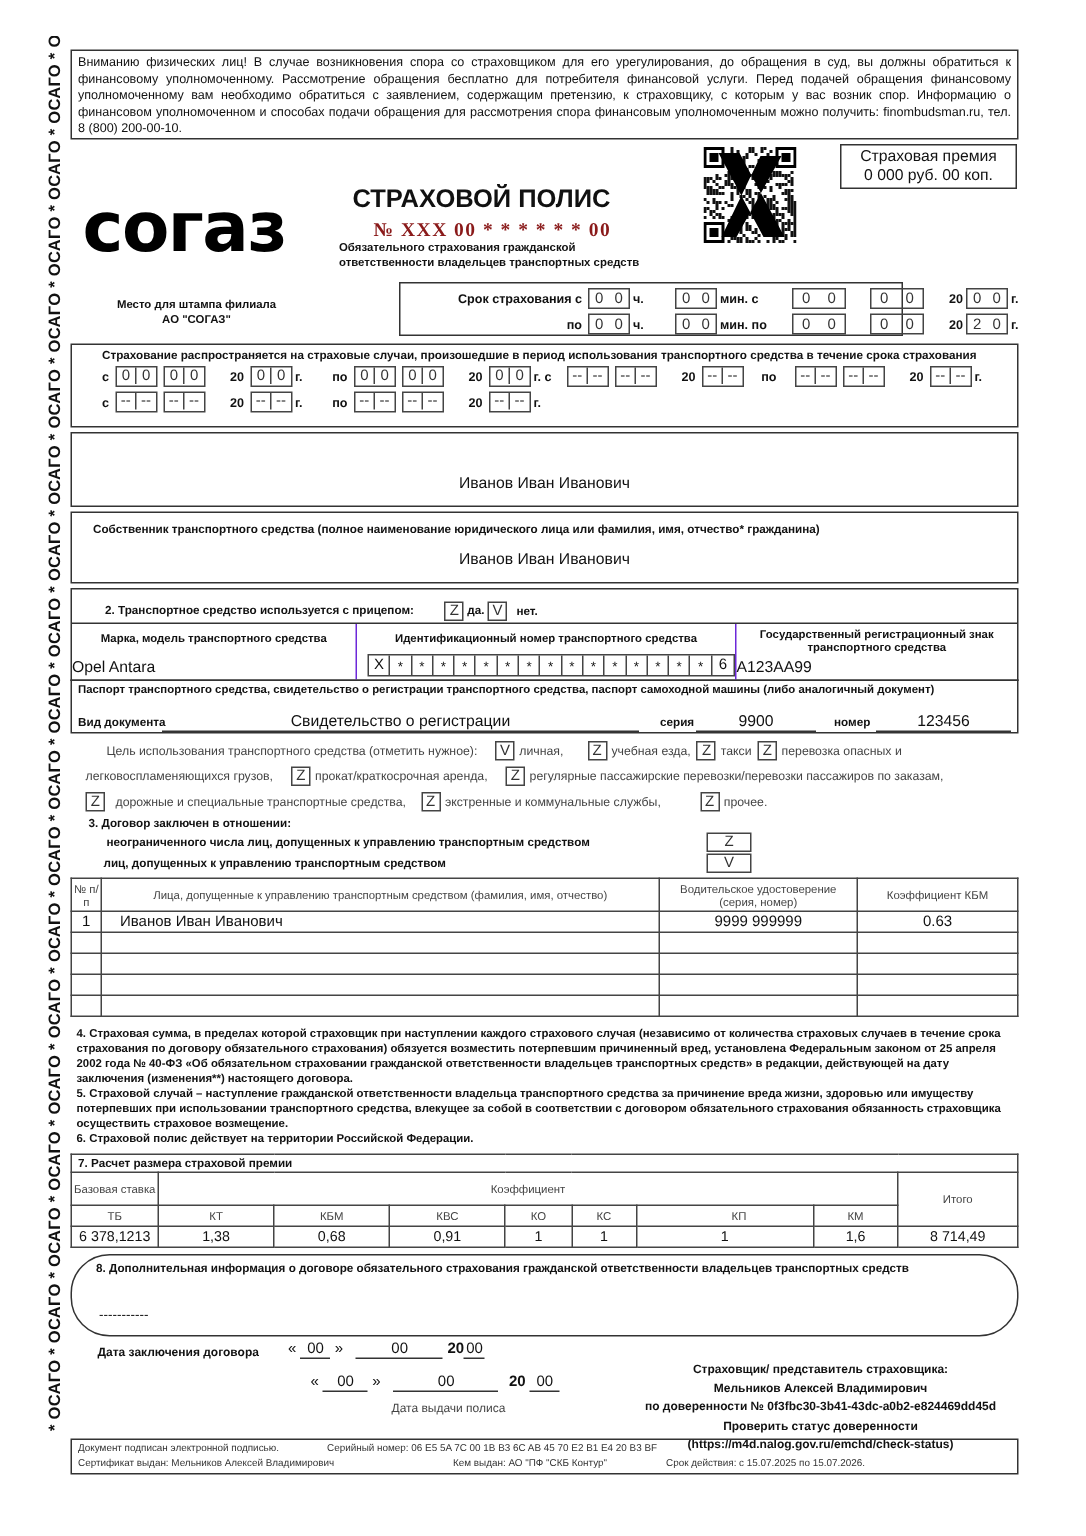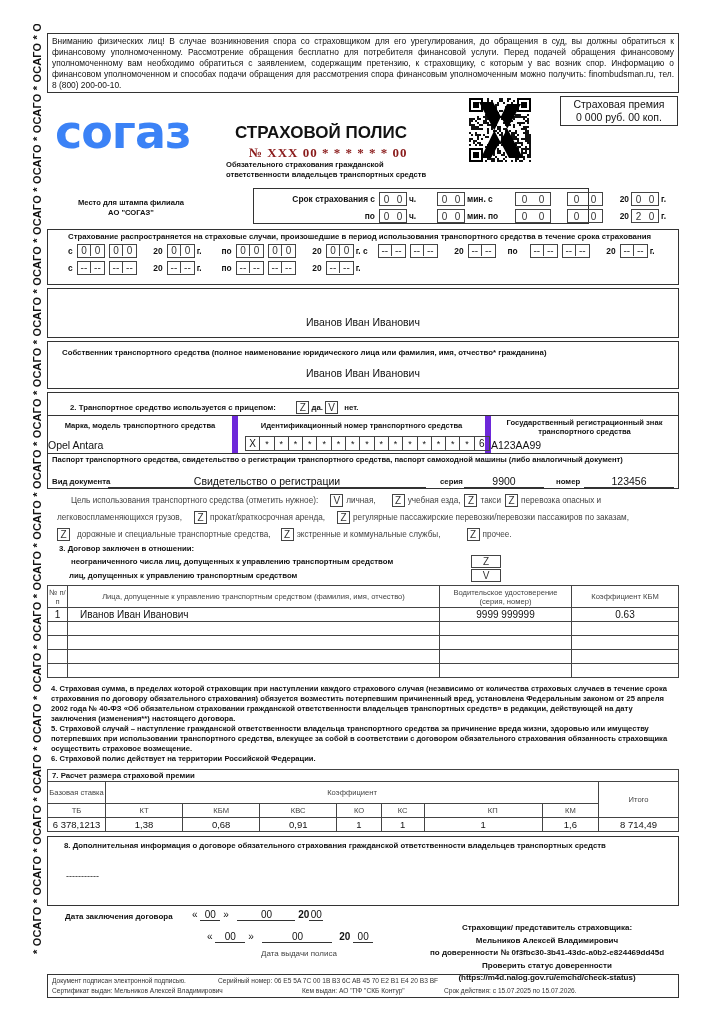--- a/index.html
+++ b/index.html
@@ -17,30 +17,30 @@
     width: 930px; height: 14px; line-height: 14px;
     white-space: nowrap; font-weight: bold; font-size: 11px; letter-spacing: 0.2px;
   }
 
   .page { position: absolute; left: 47px; top: 33px; width: 632px; }
 
   .box { border: 1px solid #333; }
   .notice { padding: 2px 4px; font-size: 8.4px; line-height: 11px; text-align: justify; height: 60px; }
 
   .header { position: relative; height: 95px; }
-  .logo { position: absolute; left: 8px; top: 12px; font-size: 46px; font-weight: bold; color: #3b82f6; letter-spacing: -1px; font-family: "DejaVu Sans", sans-serif; }
+  .logo { position: absolute; left: 8px; top: 31px; font-size: 46px; font-weight: bold; color: #000000; letter-spacing: -1px; font-family: "DejaVu Sans", sans-serif; }
   .title { position: absolute; left: 188px; top: 30px; font-size: 17px; font-weight: bold; }
   .policy-no { position: absolute; left: 202px; top: 52px; font-family: "Liberation Serif", serif; font-weight: bold; font-size: 13px; color: #8a1a1a; letter-spacing: 1px; }
   .subtitle { position: absolute; left: 179px; top: 67px; font-size: 7.6px; font-weight: bold; line-height: 10px; }
   .qr { position: absolute; left: 422px; top: 5px; width: 62px; height: 64px; }
   .premium { position: absolute; left: 513px; top: 3px; width: 118px; height: 30px; text-align: center; font-size: 10.5px; line-height: 13px; padding-top: 1px; }
 
   .period-row { position: relative; height: 38px; }
   .stamp { position: absolute; left: 14px; top: 10px; width: 140px; text-align: center; font-size: 7.6px; font-weight: bold; line-height: 10px; }
-  .period-box { position: absolute; left: 206px; top: 0; width: 336px; height: 36px; }
+  .period-box { position: absolute; left: 219px; top: 0; width: 336px; height: 36px; }
   .prow { position: absolute; left: 0; height: 16px; display: flex; align-items: center; font-size: 8.4px; font-weight: bold; }
   .prow .lbl { width: 125px; text-align: right; padding-right: 4px; }
   .cell2 { display: inline-flex; border: 1px solid #444; height: 14px; width: 28px; justify-content: space-around; align-items: center; font-weight: normal; font-size: 10px; color: #333; }
   .cell2 span { flex: 1; text-align: center; }
   .cell2.sep span + span { border-left: 1px solid #444; }
   .gap { display: inline-block; }
 
   .sec { margin-top: 3px; }
   .coverage { height: 56px; padding: 2px 20px; position: relative; }
   .coverage .hdr { font-size: 7.8px; font-weight: bold; line-height: 10px; }
@@ -49,21 +49,21 @@
 
   .insured { height: 50px; position: relative; }
   .sec-label { position: absolute; left: 16px; top: 6px; font-size: 7.8px; font-weight: bold; }
   .sec-value { position: absolute; left: 0; right: 0; top: 27px; text-align: center; font-size: 10.5px; }
 
   .trailer { height: 24px; position: relative; }
   .trailer .t { position: absolute; left: 22px; top: 8px; font-size: 7.8px; font-weight: bold; }
   .chk { display: inline-block; width: 13px; height: 13px; border: 1px solid #444; text-align: center; line-height: 12px; font-size: 10px; font-weight: normal; color: #333; vertical-align: middle; }
 
   .vehicle { height: 38px; display: flex; }
-  .vehicle > div { position: relative; border-right: 6px solid #6d28d9; }
+  .vehicle > div { position: relative; border-right: 1px solid #6d28d9; }
   .vehicle > div:last-child { border-right: none; }
   .vh { text-align: center; font-size: 7.6px; font-weight: bold; line-height: 9px; padding-top: 5px; }
   .vv { position: absolute; left: 0; right: 0; bottom: 2px; text-align: left; font-size: 10.5px; margin-top: 44px; }
   .vin { position: absolute; left: 7px; bottom: 2px; display: flex; border: 1px solid #444; height: 15px; }
   .vin span { width: 14.3px; text-align: center; font-size: 9px; line-height: 14px; border-right: 1px solid #444; }
   .vin span:last-child { border-right: none; font-size: 10px; }
   .vin span:first-child { font-size: 10px; }
 
   .docrow { height: 36px; position: relative; border-top: none; }
   .docrow .hdr { position: absolute; left: 4px; top: 1px; right: 8px; font-size: 7.6px; font-weight: bold; line-height: 9.5px; }
@@ -82,21 +82,21 @@
   .drivers th { font-size: 7.6px; color: #444; height: 22px; line-height: 9px; }
   .drivers td { height: 14px; font-size: 10px; }
 
   .terms { padding: 2px 4px; font-size: 7.6px; font-weight: bold; line-height: 10px; margin-top: 4px; }
 
   .calc th, .calc td { border: 1px solid #444; font-weight: normal; text-align: center; }
   .calc .cap { text-align: left; font-weight: bold; font-size: 7.8px; padding-left: 4px; height: 12px; }
   .calc th { font-size: 7.6px; color: #444; }
   .calc td { font-size: 9.5px; height: 14px; }
 
-  .addinfo { height: 70px; position: relative; margin-top: 4px; }
+  .addinfo { height: 55px; position: relative; margin-top: 4px; border-radius: 26px; }
   .addinfo .t { position: absolute; left: 16px; top: 4px; font-size: 7.8px; font-weight: bold; }
   .addinfo .d { position: absolute; left: 18px; top: 34px; font-size: 9px; }
 
   .sign { position: relative; height: 68px; }
   .sign .lbl { position: absolute; left: 18px; top: 6px; font-size: 8px; font-weight: bold; }
   .dt { position: absolute; font-size: 10px; }
   .u { border-bottom: 1px solid #333; display: inline-block; text-align: center; }
   .issued { position: absolute; left: 198px; top: 43px; font-size: 8px; color: #444; margin-left: 16px; }
   .insurer { position: absolute; left: 360px; top: 16px; width: 280px; text-align: center; font-size: 8px; font-weight: bold; line-height: 12.5px; }
 

